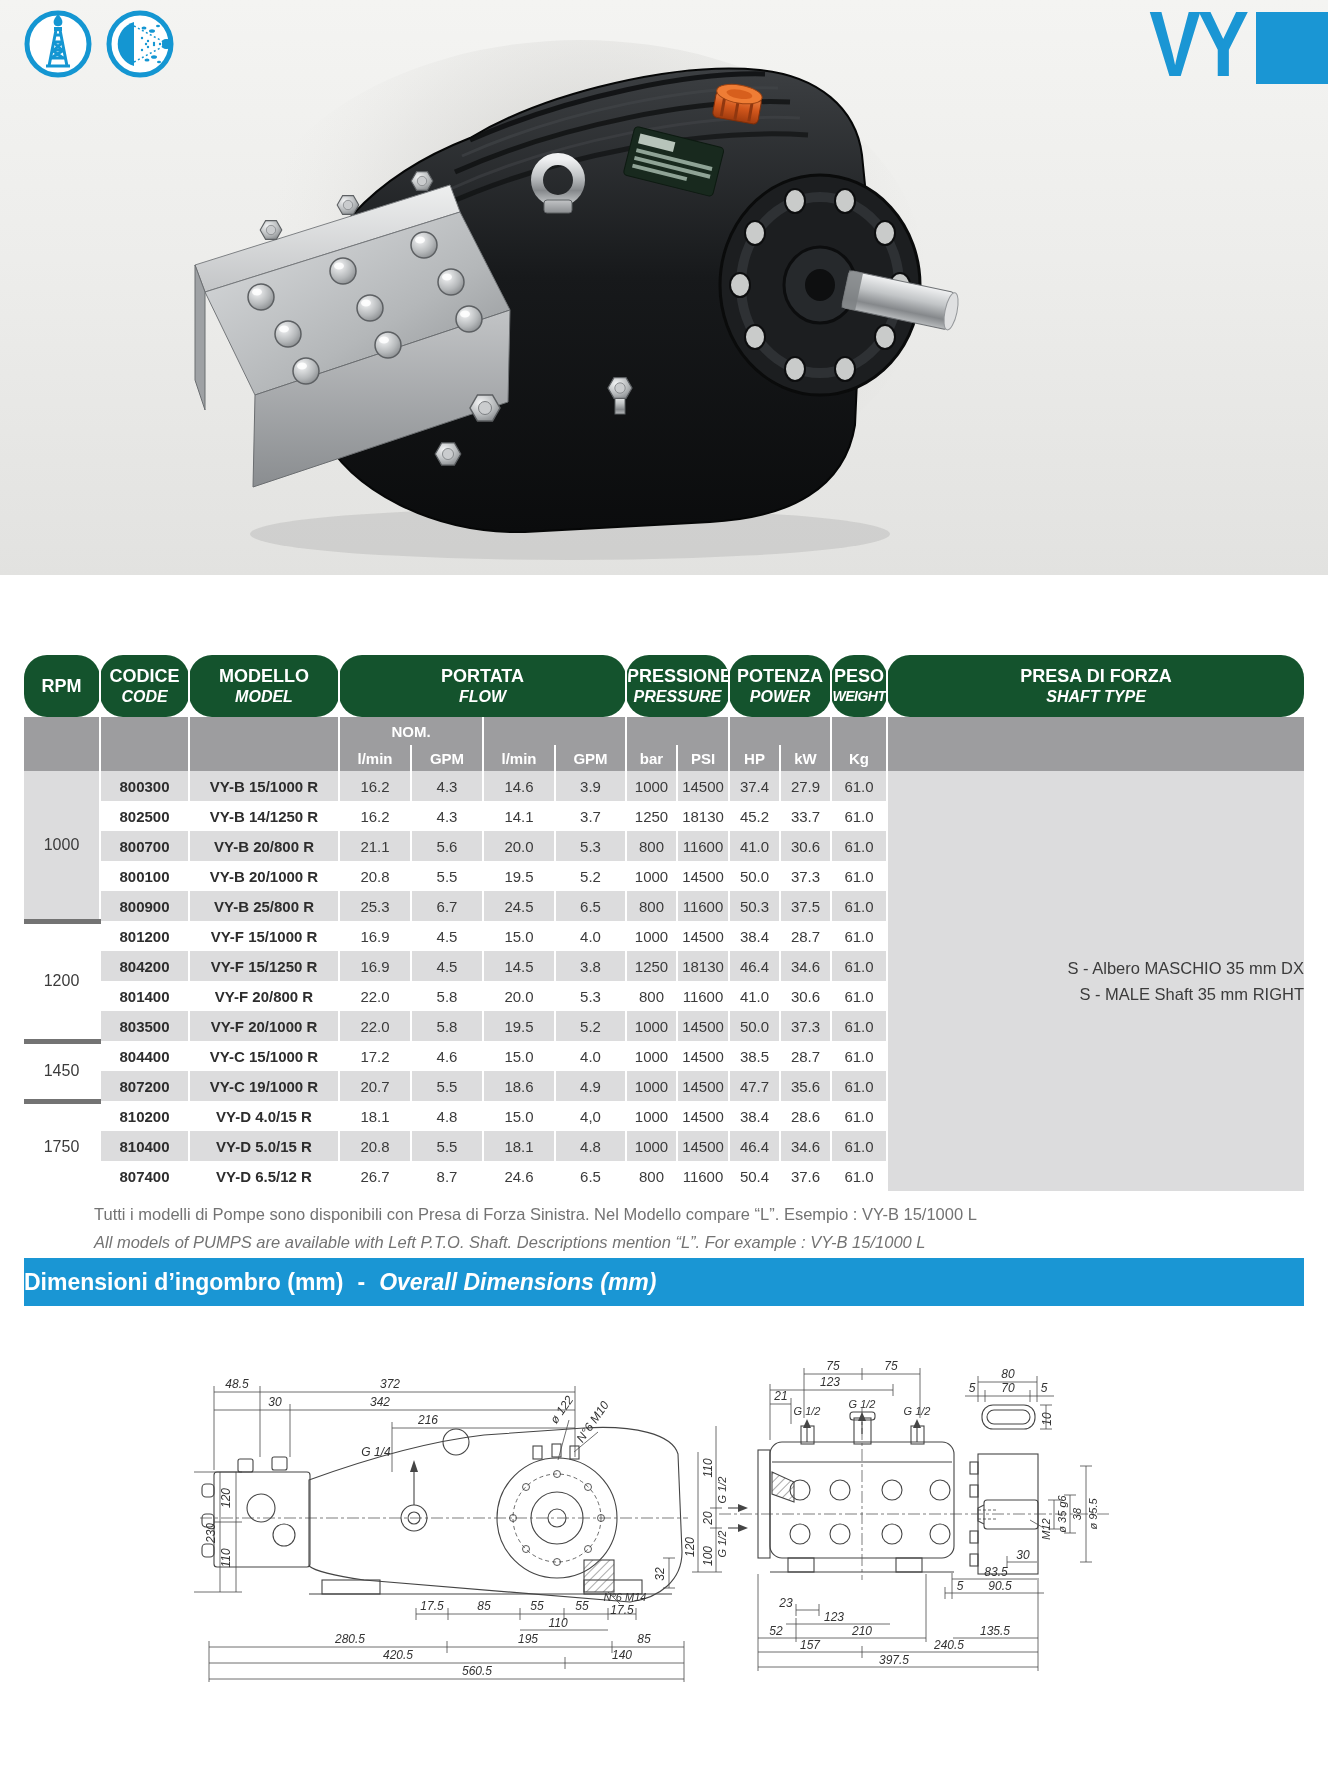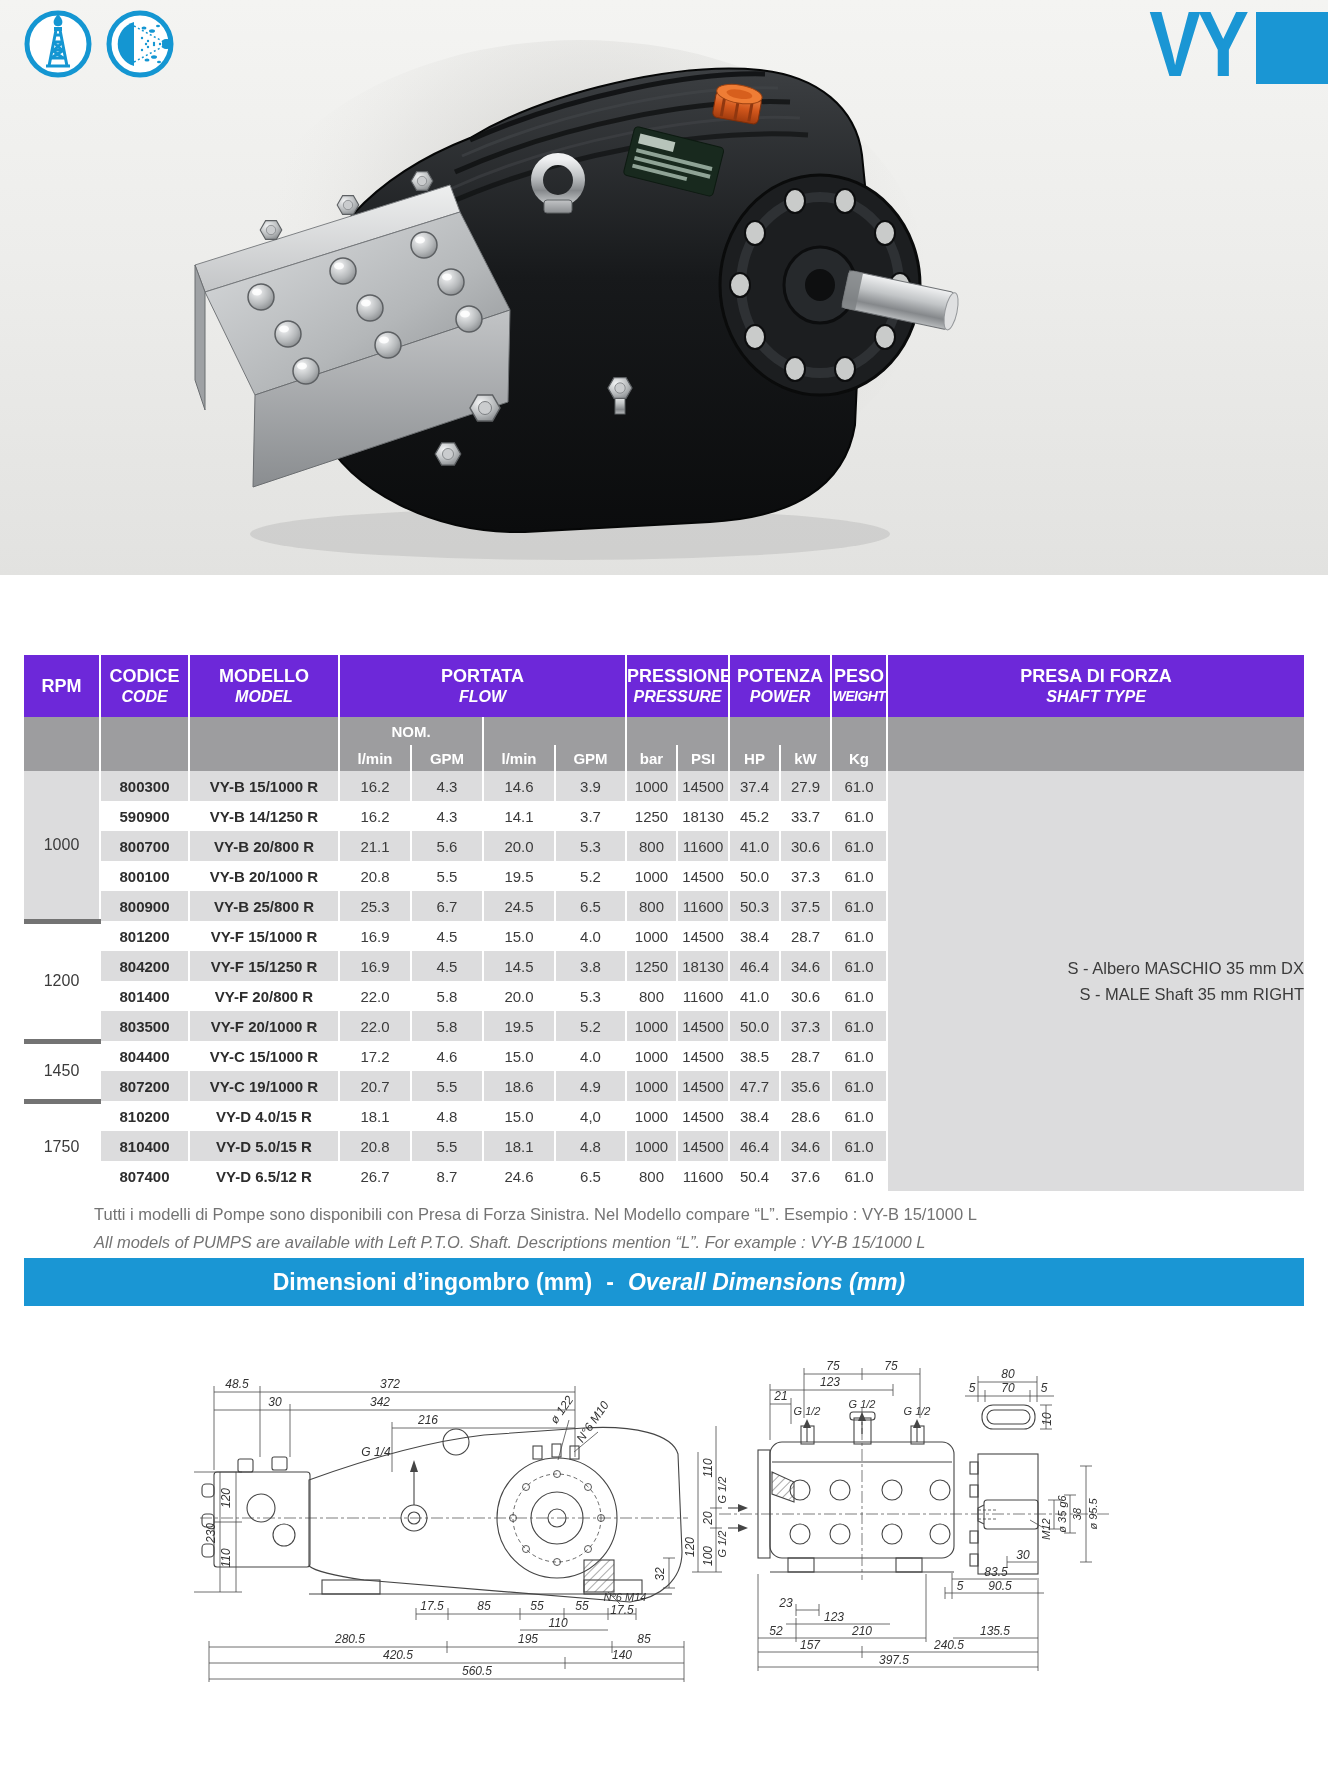--- a/index.html
+++ b/index.html
@@ -11,42 +11,42 @@
   .hicon{position:absolute;top:8px;width:72px;height:72px;}
   #icon1{left:22px;} #icon2{left:104px;}
   
   .vy-text{position:absolute;top:2px;right:82px;font-size:92px;font-weight:bold;
     color:#1A96D4;letter-spacing:-4px;transform:scaleX(.84);transform-origin:right top;line-height:84px;}
   .vy-square{position:absolute;top:12px;right:0;width:72px;height:72px;background:#1A96D4;}
   
   .spec{position:absolute;left:24px;top:655px;width:1280px;border-collapse:collapse;table-layout:fixed;}
   .spec th,.spec td{border-left:2px solid #fff;padding:0;text-align:center;vertical-align:middle;overflow:hidden;}
   .spec .c0{border-left:none;}
-  .h-main th{background:#6d28d9;color:#fff;height:62px;}
+  .h-main th{background:#14532d;color:#fff;height:62px;border-radius:23px;}
   .h-main .it{font-size:18px;font-weight:bold;line-height:21px;}
   .h-main .en{font-size:16px;font-weight:bold;font-style:italic;line-height:19px;}
   .h-main .rpm-label{font-size:18px;font-weight:bold;}
   .h-sub th{background:#9d9d9f;color:#fff;font-weight:bold;}
   .h-sub1 th{height:28px;font-size:15px;}
   .h-sub2 th{height:26px;font-size:15px;}
   .spec tbody tr{height:30px;}
   .spec tbody td{font-size:15px;color:#3b3b3b;}
   .spec tbody tr:nth-child(odd) td{background:#dcdcdd;}
   .spec tbody tr:nth-child(even) td{background:#ffffff;}
   .spec td.rpm{background:#ffffff;font-size:16px;color:#3b3b3b;}
   .spec td.rpm.sep{border-top:5px solid #737373;}
   .spec td.code,.spec td.model{font-weight:bold;color:#2d2d2d;}
   .spec td.shaft{background:#ffffff;text-align:right;padding-left:18px;font-size:16.5px;color:#3b3b3b;line-height:26px;}
   .spec td.shaft .en{}
   
   .notes{position:absolute;left:94px;top:1200px;font-size:16.5px;color:#737373;line-height:28px;}
   .notes .en{font-style:italic;}
   
   .banner{position:absolute;left:24px;top:1258px;width:1280px;height:48px;background:#1A96D4;
-    display:flex;align-items:center;justify-content:center;padding-right:150px;box-sizing:border-box;
+    display:flex;align-items:center;padding-right:150px;box-sizing:border-box;
     color:#fff;font-size:23px;font-weight:bold;}
   .banner .en{font-style:italic;margin-left:14px;}
   .banner .sep{margin-left:14px;}
   
   .drawings{position:absolute;left:24px;top:1322px;}
   .dim{font-family:"Liberation Sans",sans-serif;font-style:italic;font-size:12px;fill:#333;}
   .dimb{font-family:"Liberation Sans",sans-serif;font-style:italic;font-size:11px;fill:#333;}
 </style>
 </head>
 <body>
@@ -311,21 +311,21 @@
       <td>14500</td>
       <td>37.4</td>
       <td>27.9</td>
       <td>61.0</td>
       <td class="shaft" rowspan="14">
         <div>S - Albero MASCHIO 35 mm DX</div>
         <div class="en">S - MALE Shaft 35 mm RIGHT</div>
       </td>
     </tr>
     <tr>
-      <td class="code">590900</td>
+      <td class="code">802500</td>
       <td class="model">VY-B 14/1250 R</td>
       <td>16.2</td>
       <td>4.3</td>
       <td>14.1</td>
       <td>3.7</td>
       <td>1250</td>
       <td>18130</td>
       <td>45.2</td>
       <td>33.7</td>
       <td>61.0</td>

